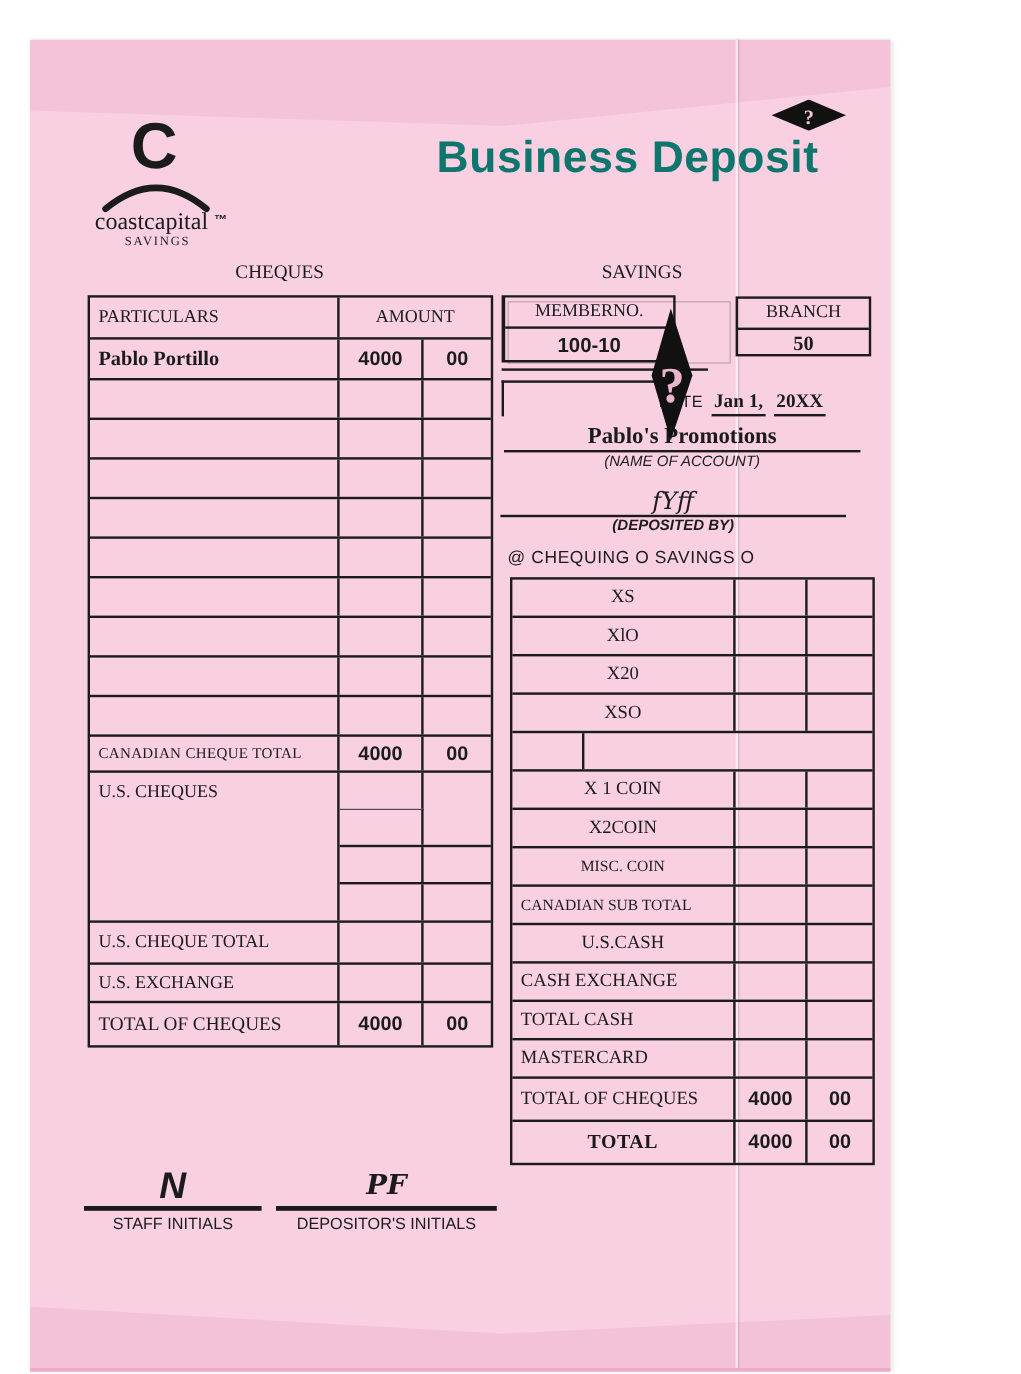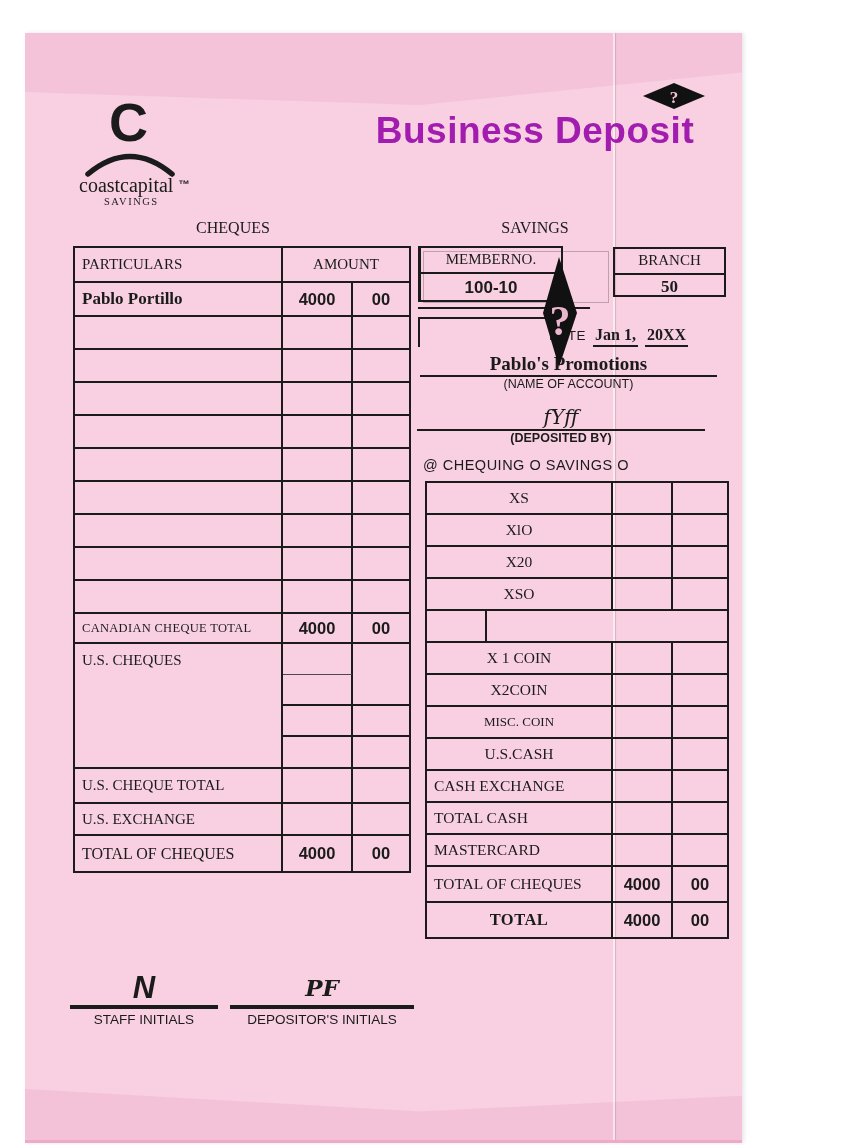--- a/index.html
+++ b/index.html
@@ -9,22 +9,22 @@
          border-bottom:3px solid #edaac9;box-shadow:2px 0 4px rgba(0,0,0,0.10);}
   .shade-top{position:absolute;left:0;top:0;width:100%;height:72px;background:#f0b4d0;opacity:.45;
              clip-path:polygon(0 0,100% 0,100% 55%,55% 100%,0 82%);}
   .shade-bottom{position:absolute;left:0;bottom:0;width:100%;height:68px;background:#f0b4d0;opacity:.5;
              clip-path:polygon(0 25%,55% 58%,100% 35%,100% 100%,0 100%);}
   .fold{position:absolute;left:588px;top:0;width:2px;height:100%;background:rgba(255,255,255,0.55);
         box-shadow:1px 0 1px rgba(120,90,105,0.25);}
   .abs{position:absolute;}
   .center{text-align:center;}
   
-  .title{left:304px;top:77px;width:412px;font-family:"Liberation Sans",sans-serif;
-         font-weight:bold;font-size:37px;color:#a21caf;text-align:center;letter-spacing:.5px;}
+  .title{left:292px;top:77px;width:412px;font-family:"Liberation Sans",sans-serif;
+         font-weight:bold;font-size:37px;color:#0f766e;text-align:center;letter-spacing:.5px;}
   .logo-c{left:84px;top:64px;font-family:"Liberation Sans",sans-serif;font-weight:bold;font-size:54px;line-height:50px;}
   .logo-arc{left:60px;top:114px;}
   .brand{left:54px;top:141px;font-size:20px;}
   .brand .tm{font-family:"Liberation Sans",sans-serif;font-size:11px;font-weight:bold;vertical-align:4px;}
   .savings{left:79px;top:163px;font-size:10.5px;letter-spacing:1.5px;}
   .sec-head{font-size:16px;}
   
   .ltable{left:48px;top:213px;width:334px;border:2px solid #1b1b1b;background:transparent;}
   .lrow{display:flex;border-top:2px solid #1b1b1b;align-items:stretch;}
   .lrow:first-child{border-top:none;}
@@ -53,21 +53,21 @@
   .boxval{text-align:center;font-weight:bold;}
   .mem-val{font-family:"Liberation Sans",sans-serif;font-size:17px;line-height:27px;}
   .br-val{font-size:17px;line-height:23px;}
   .faint-box{border:1px solid rgba(90,70,80,0.35);}
   .ink-line{background:#1b1b1b;}
   .date-row{left:524px;top:293px;display:flex;align-items:baseline;gap:7px;}
   .date-lab{font-family:"Liberation Sans",sans-serif;font-size:13.5px;letter-spacing:.5px;}
   .date-val{font-weight:bold;font-size:16px;border-bottom:2px solid #1b1b1b;padding:0 2px 1px 2px;}
   .uline-block{border-bottom:2px solid #1b1b1b;}
   .acct-name{font-weight:bold;font-size:19px;}
-  .caption{font-family:"Liberation Sans",sans-serif;font-size:12.5px;}
+  .caption{font-family:"Liberation Sans",sans-serif;font-size:12.5px;font-style:italic;}
   .cap-bold{font-weight:bold;}
   .signature{font-style:italic;font-size:20px;font-family:"DejaVu Serif",serif;}
   .acct-type{font-family:"Liberation Sans",sans-serif;font-size:14.5px;letter-spacing:.5px;}
   
   .dtable{left:400px;top:448px;width:300px;border:2px solid #1b1b1b;}
   .drow{display:flex;height:30px;border-top:2px solid #1b1b1b;}
   .drow:first-child{border-top:none;}
   .dlab{width:186px;border-right:2px solid #1b1b1b;box-sizing:border-box;display:flex;align-items:center;
         font-size:15.5px;padding-left:7px;}
   .damt{width:60px;border-right:2px solid #1b1b1b;box-sizing:border-box;display:flex;align-items:center;justify-content:center;}
@@ -280,20 +280,25 @@
       <div class="drow r-c">
           <div class="dlab">X2COIN</div>
           <div class="damt"></div>
           <div class="dcts"></div>
         </div>
       <div class="drow r-c r-sm">
           <div class="dlab">MISC. COIN</div>
           <div class="damt"></div>
           <div class="dcts"></div>
         </div>
+      <div class="drow r-sm">
+          <div class="dlab">CANADIAN SUB TOTAL</div>
+          <div class="damt"></div>
+          <div class="dcts"></div>
+        </div>
       <div class="drow r-c">
           <div class="dlab">U.S.CASH</div>
           <div class="damt"></div>
           <div class="dcts"></div>
         </div>
       <div class="drow">
           <div class="dlab">CASH EXCHANGE</div>
           <div class="damt"></div>
           <div class="dcts"></div>
         </div>

